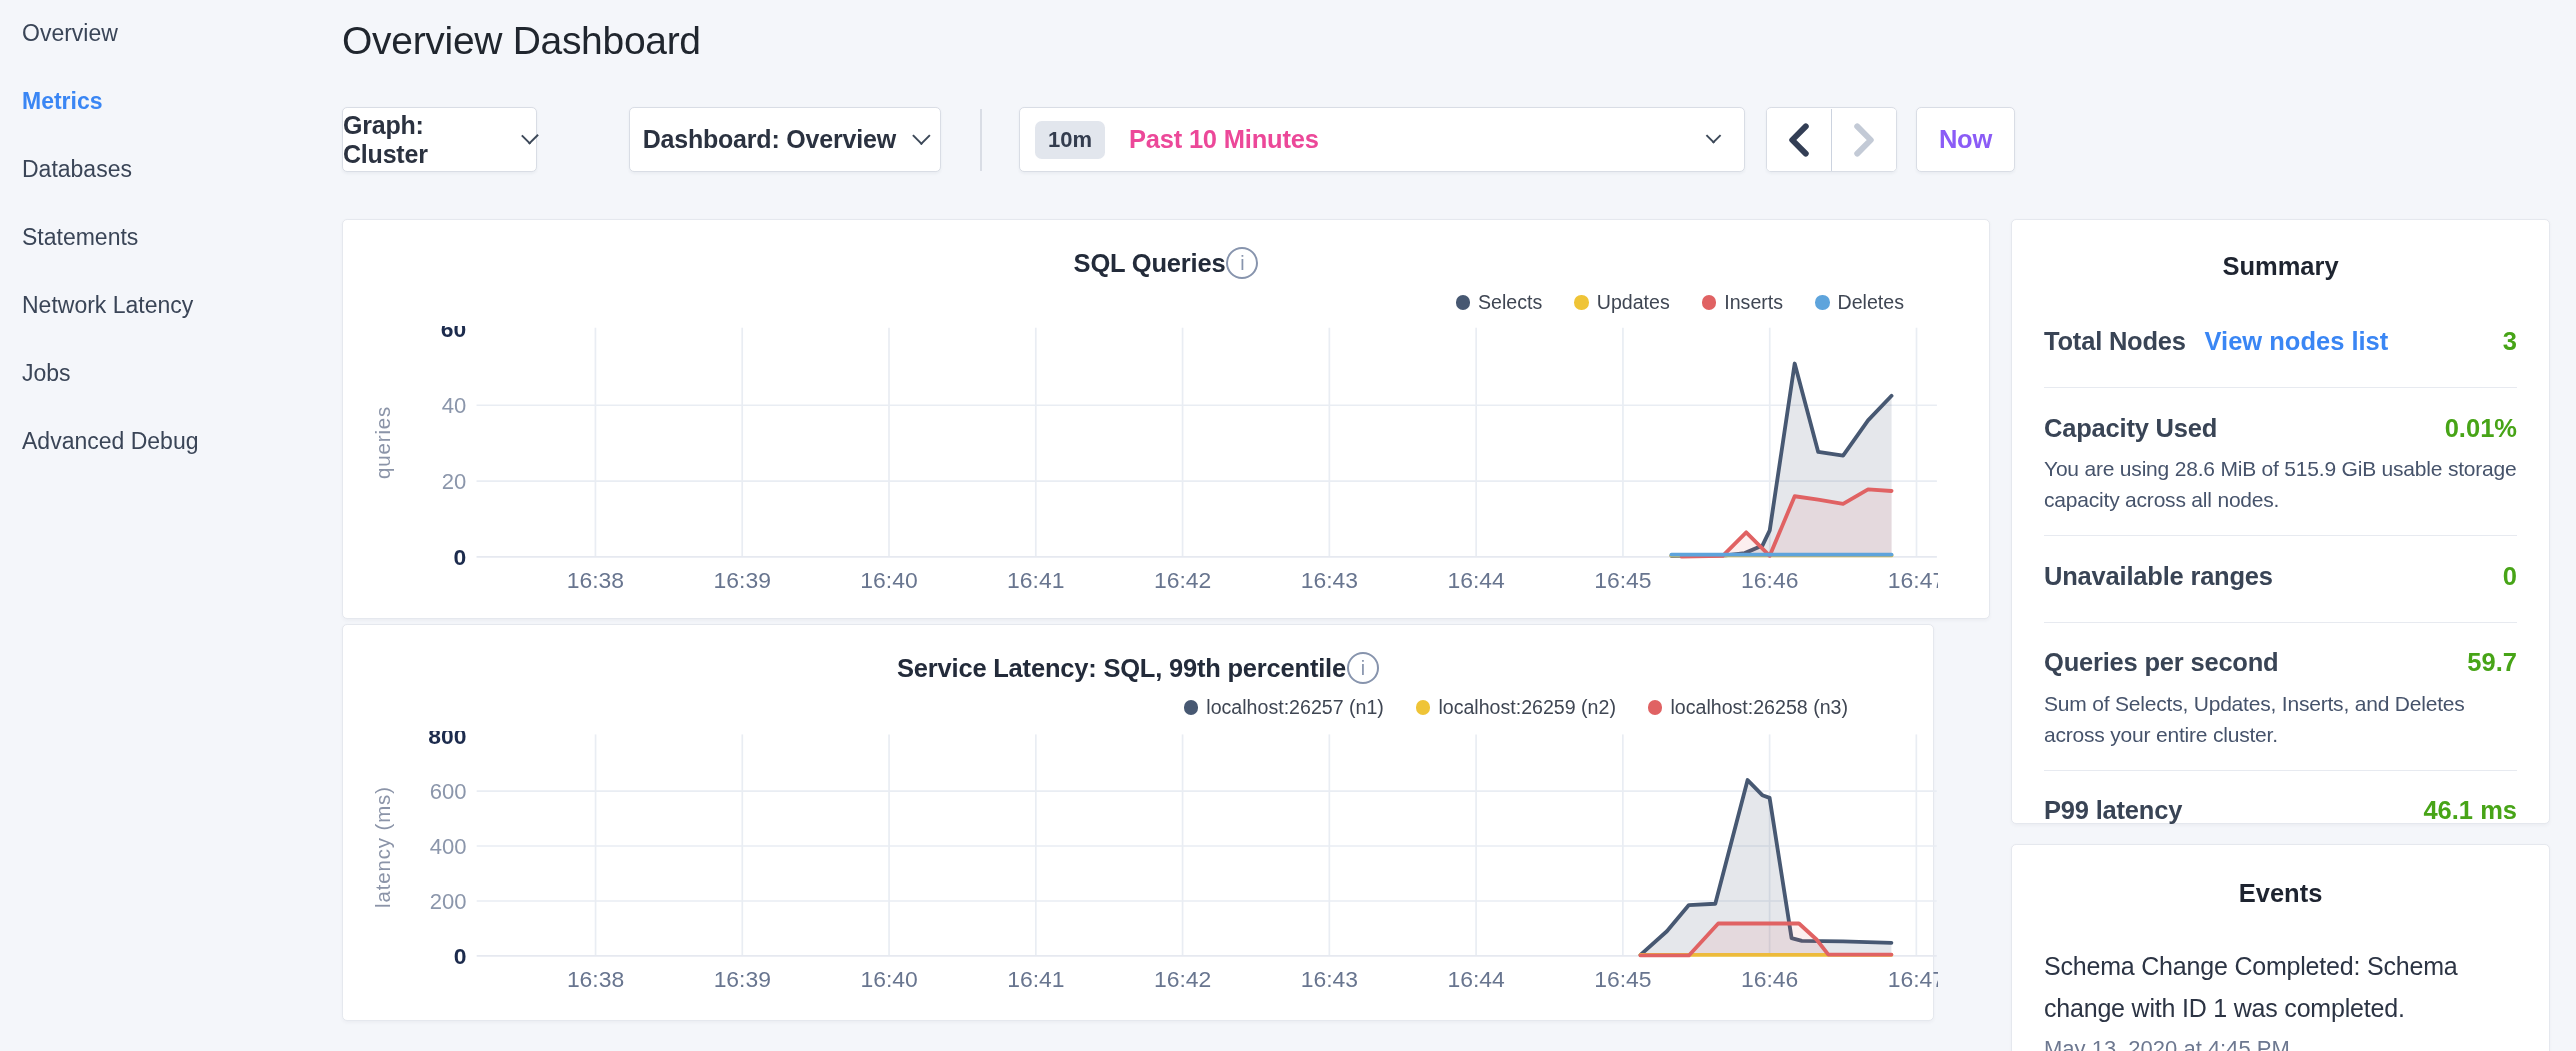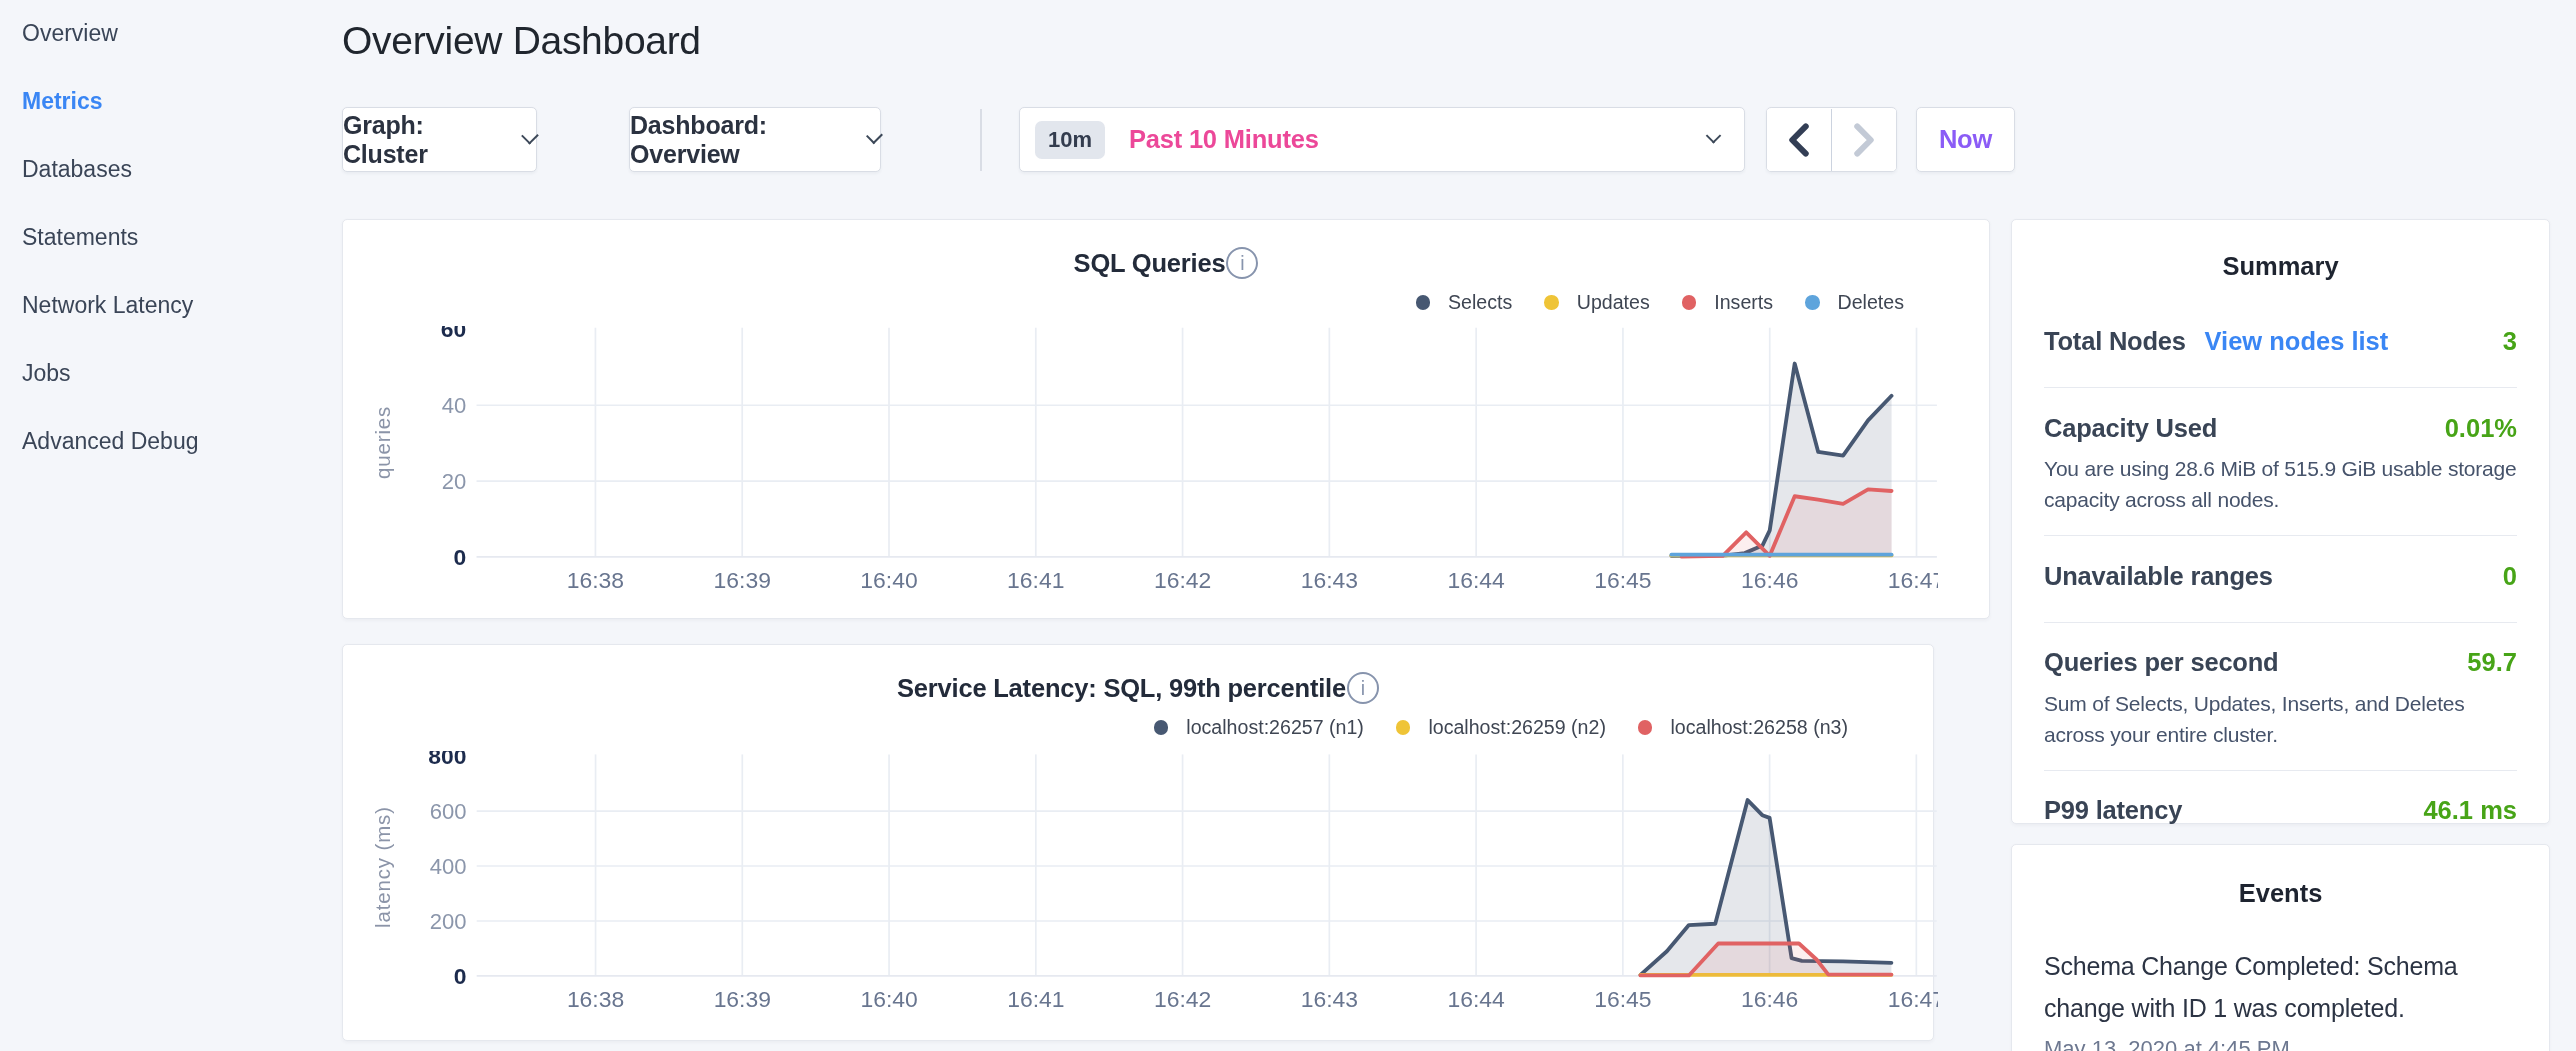--- a/index.html
+++ b/index.html
@@ -14,42 +14,42 @@
   
   .sidebar { position: absolute; left: 0; top: 0; width: 340px; height: 100%; padding: 18.7px 0 0 22px; }
   .nav-item { font-size: 23px; font-weight: 500; color: #3a4557; line-height: 29px; margin-bottom: 39px; cursor: pointer; }
   .nav-item.active { color: #3a86f4; font-weight: 700; }
 
   
   .page-title { position: absolute; left: 342px; top: 18.7px; font-size: 39px; font-weight: 500; color: #20262e; letter-spacing: -0.3px; }
   .toolbar { position: absolute; left: 342px; top: 107px; right: 0; height: 65px; }
   .ctrl { position: absolute; top: 0; height: 65px; background: #fff; border: 1.7px solid #d9dde5; border-radius: 5.1px; box-shadow: 0 1.7px 2.6px rgba(60,70,90,0.05); display: flex; align-items: center; justify-content: center; cursor: pointer; }
   .dd-graph { left: 0; width: 195px; gap: 18.7px; }
-  .dd-dash  { left: 287px; width: 252px; gap: 18.7px; }
+  .dd-dash  { left: 287px; width: 312px; gap: 18.7px; }
   .dd-label { font-size: 25px; font-weight: 700; color: #2b3240; letter-spacing: -0.2px; }
   .caret-down { width: 12.8px; height: 12.8px; border-right: 2.6px solid #3c4858; border-bottom: 2.6px solid #3c4858; transform: rotate(45deg) translate(-2.6px,-2.6px); }
   .tb-divider { position: absolute; left: 638px; top: 1.7px; width: 1.7px; height: 62px; background: #d9dde5; }
   .time-select { left: 677px; width: 726px; justify-content: flex-start; padding: 0 25.5px 0 15.3px; gap: 24px; }
   .time-badge { background: #e2e6ed; color: #333c4e; font-size: 22px; font-weight: 700; padding: 6px 12.8px; border-radius: 6.8px; }
   .time-label { font-size: 25.5px; font-weight: 700; color: #ec4899; letter-spacing: -0.2px; flex: 1; text-align: left; }
   .time-select .caret-down { width: 11px; height: 11px; }
   .pager { left: 1424px; width: 131px; padding: 0; overflow: hidden; cursor: default; }
   .pager .pbtn { width: 65px; height: 62px; background: #fff; border: none; display: flex; align-items: center; justify-content: center; cursor: pointer; }
   .pager .pbtn:first-child { border-right: 1.7px solid #ccd3df; }
   .now-btn { left: 1574px; width: 99px; font-size: 25.5px; font-weight: 700; color: #8b5cf6; letter-spacing: -0.2px; }
 
   
   .card { position: absolute; background: #fff; border: 1.7px solid #e5e8ee; border-radius: 5.1px; box-shadow: 0 1.7px 3.4px rgba(40,50,70,0.04); }
   .chart-card-1 { left: 342px; top: 219px; width: 1648px; height: 400px; }
-  .chart-card-2 { left: 342px; top: 644px; width: 1592px; height: 397px; }
+  .chart-card-2 { left: 342px; top: 624px; width: 1592px; height: 397px; }
   .chart-title-row { position: absolute; top: 27px; left: 0; right: 0; display: flex; align-items: center; justify-content: center; gap: 1px; text-align: right; }
   .chart-title { font-size: 25.5px; font-weight: 700; color: #232b3a; letter-spacing: -0.2px; }
   .info-icon { width: 32px; height: 32px; border: 2.6px solid #8794ad; border-radius: 50%; color: #8794ad; font-size: 19.6px; display: flex; align-items: center; justify-content: center; cursor: pointer; }
   .legend { position: absolute; top: 71px; right: 85px; display: flex; gap: 32px; }
-  .legend-item { display: flex; align-items: center; gap: 18px; }
+  .legend-item { display: flex; align-items: center; gap: 8px; }
   .legend-dot { width: 14.5px; height: 14.5px; border-radius: 50%; }
   .legend-label { font-size: 19.6px; color: #3f4653; }
   .ylab { position: absolute; left: 29px; top: 107px; height: 231px; display: flex; align-items: center; justify-content: center; writing-mode: vertical-rl; transform: rotate(180deg); font-size: 20.4px; color: #8b94a8; letter-spacing: 0.9px; }
   .plot { position: absolute; left: 73px; top: 106px; }
   .plot text { font-family: "Liberation Sans", sans-serif; }
 
   
   .summary-card { left: 2011px; top: 219px; width: 539px; height: 605px; padding: 25.5px 32px 0; }
   .panel-title { font-size: 25.5px; font-weight: 700; color: #1e2430; text-align: center; margin-top: 6.8px; }
   .srow { padding: 25.5px 0 31px; border-bottom: 1.7px solid #e7eaf0; }

